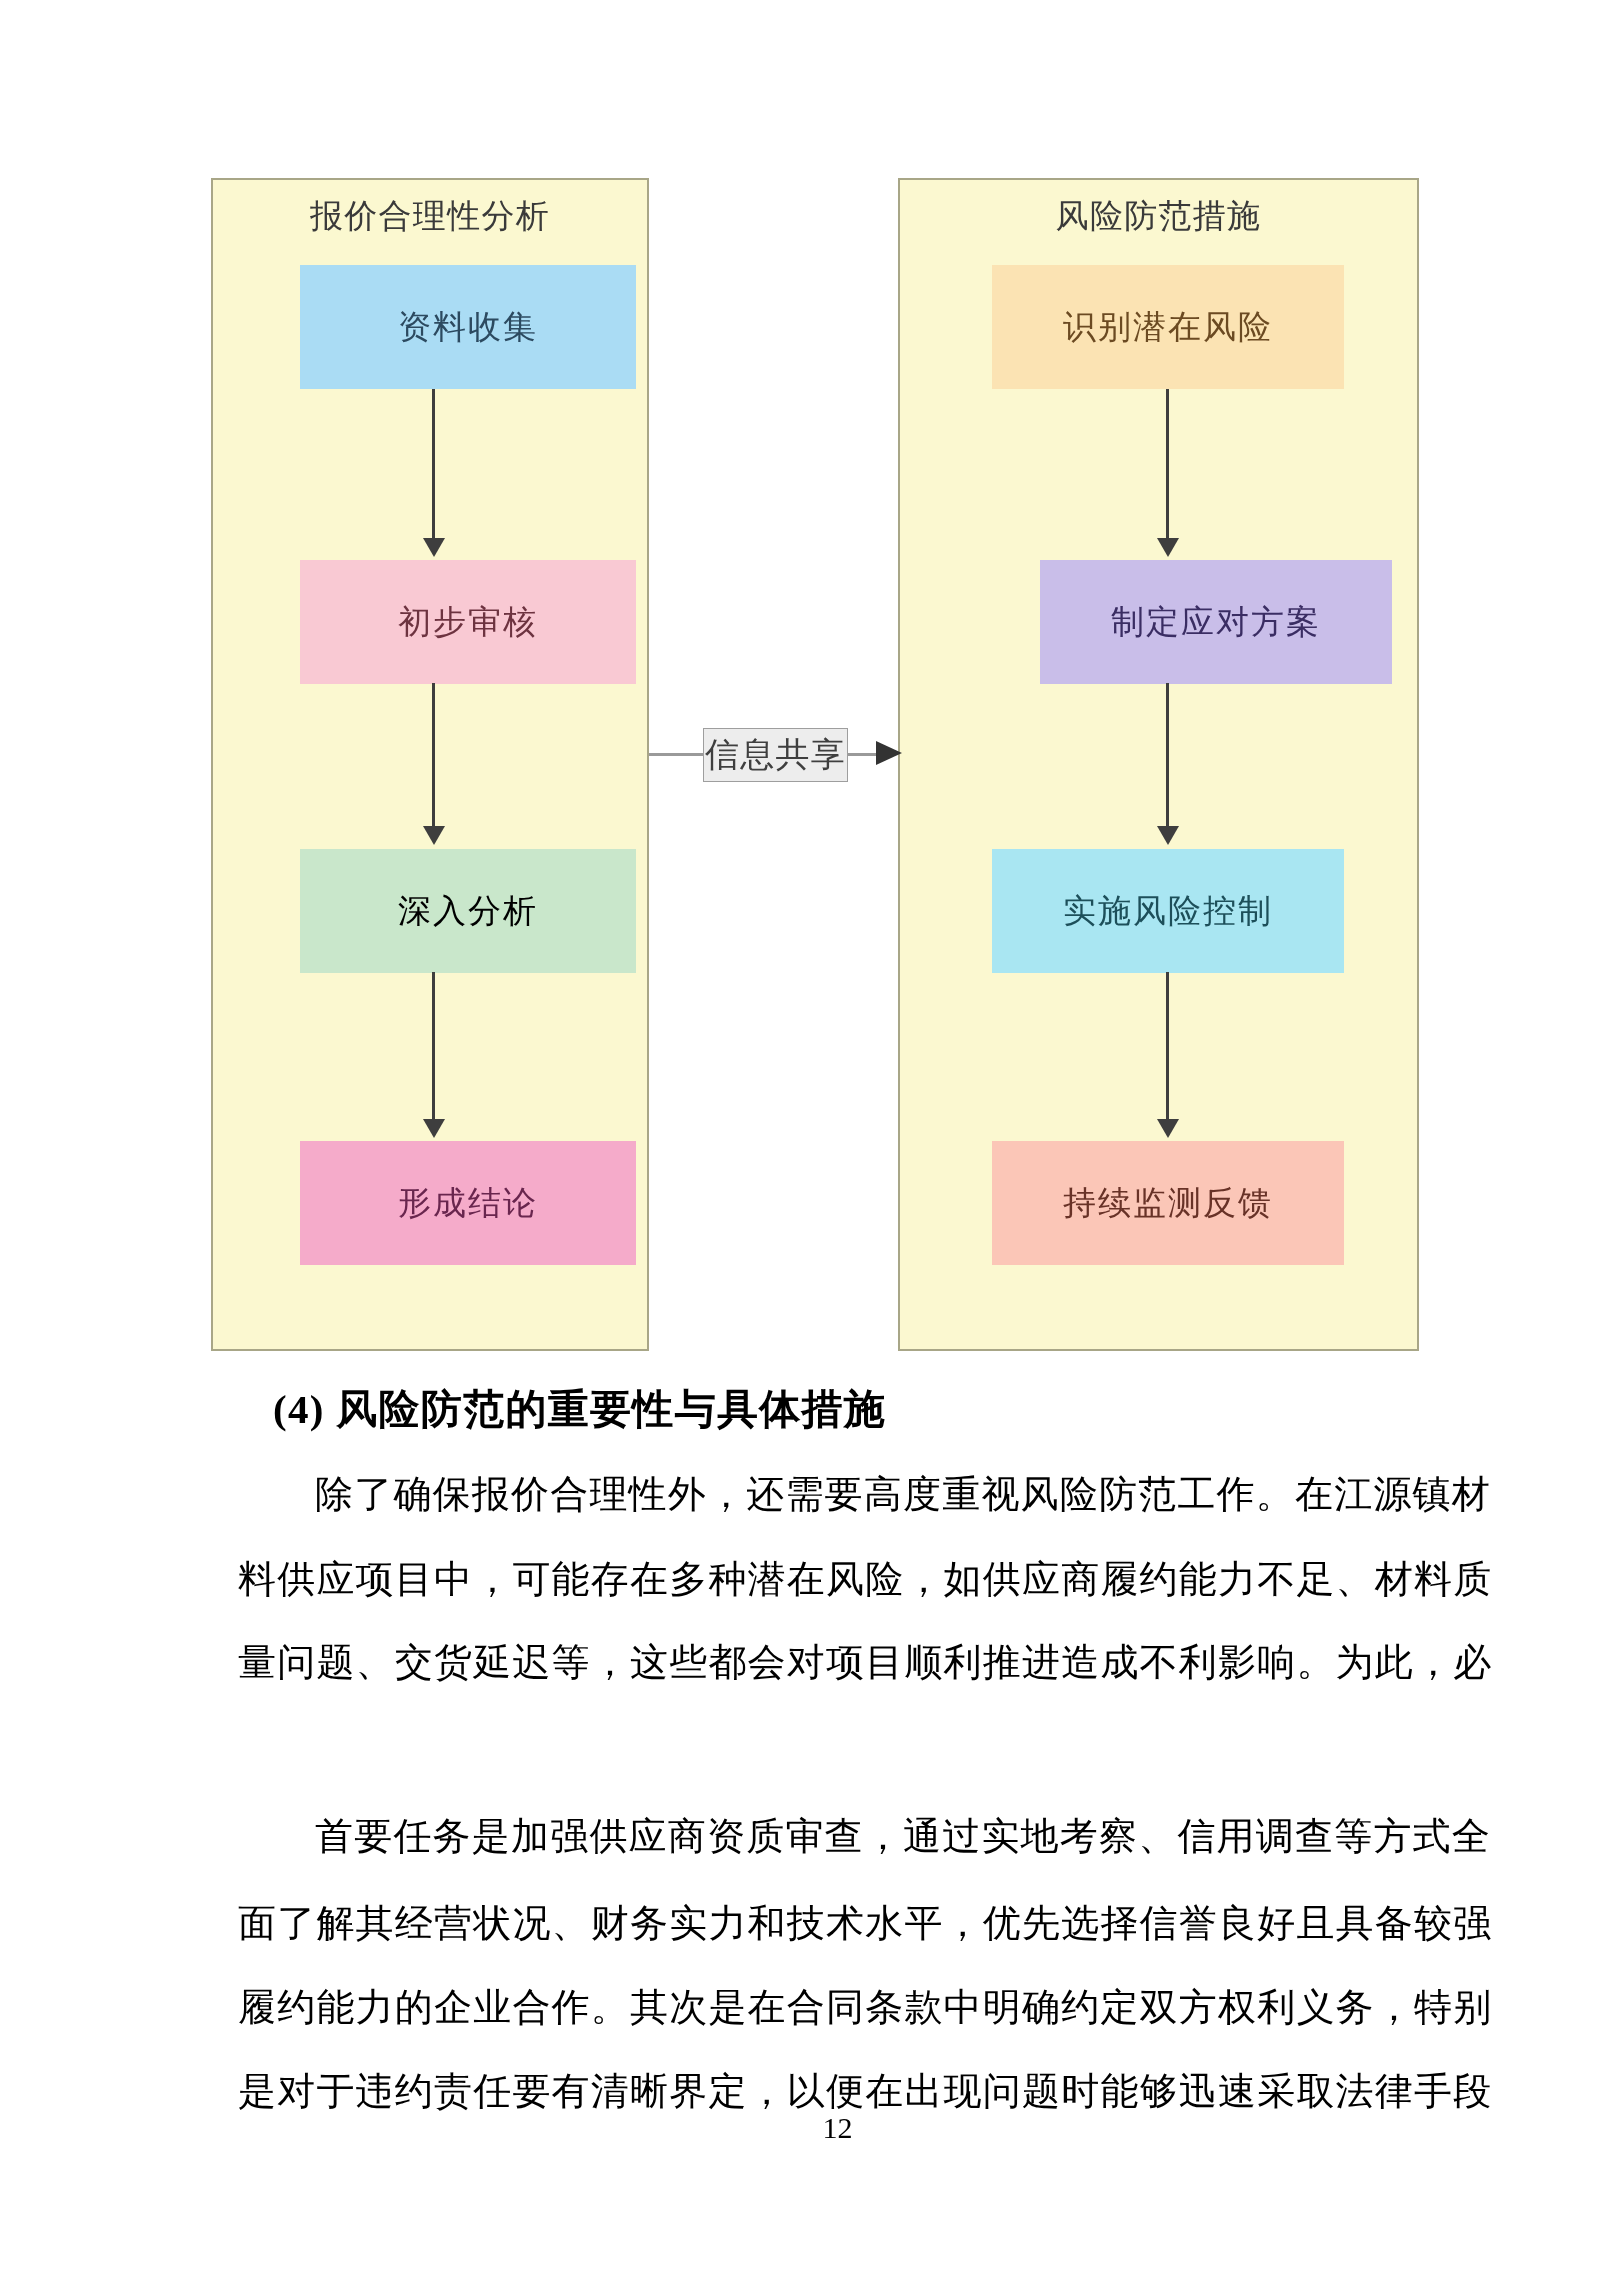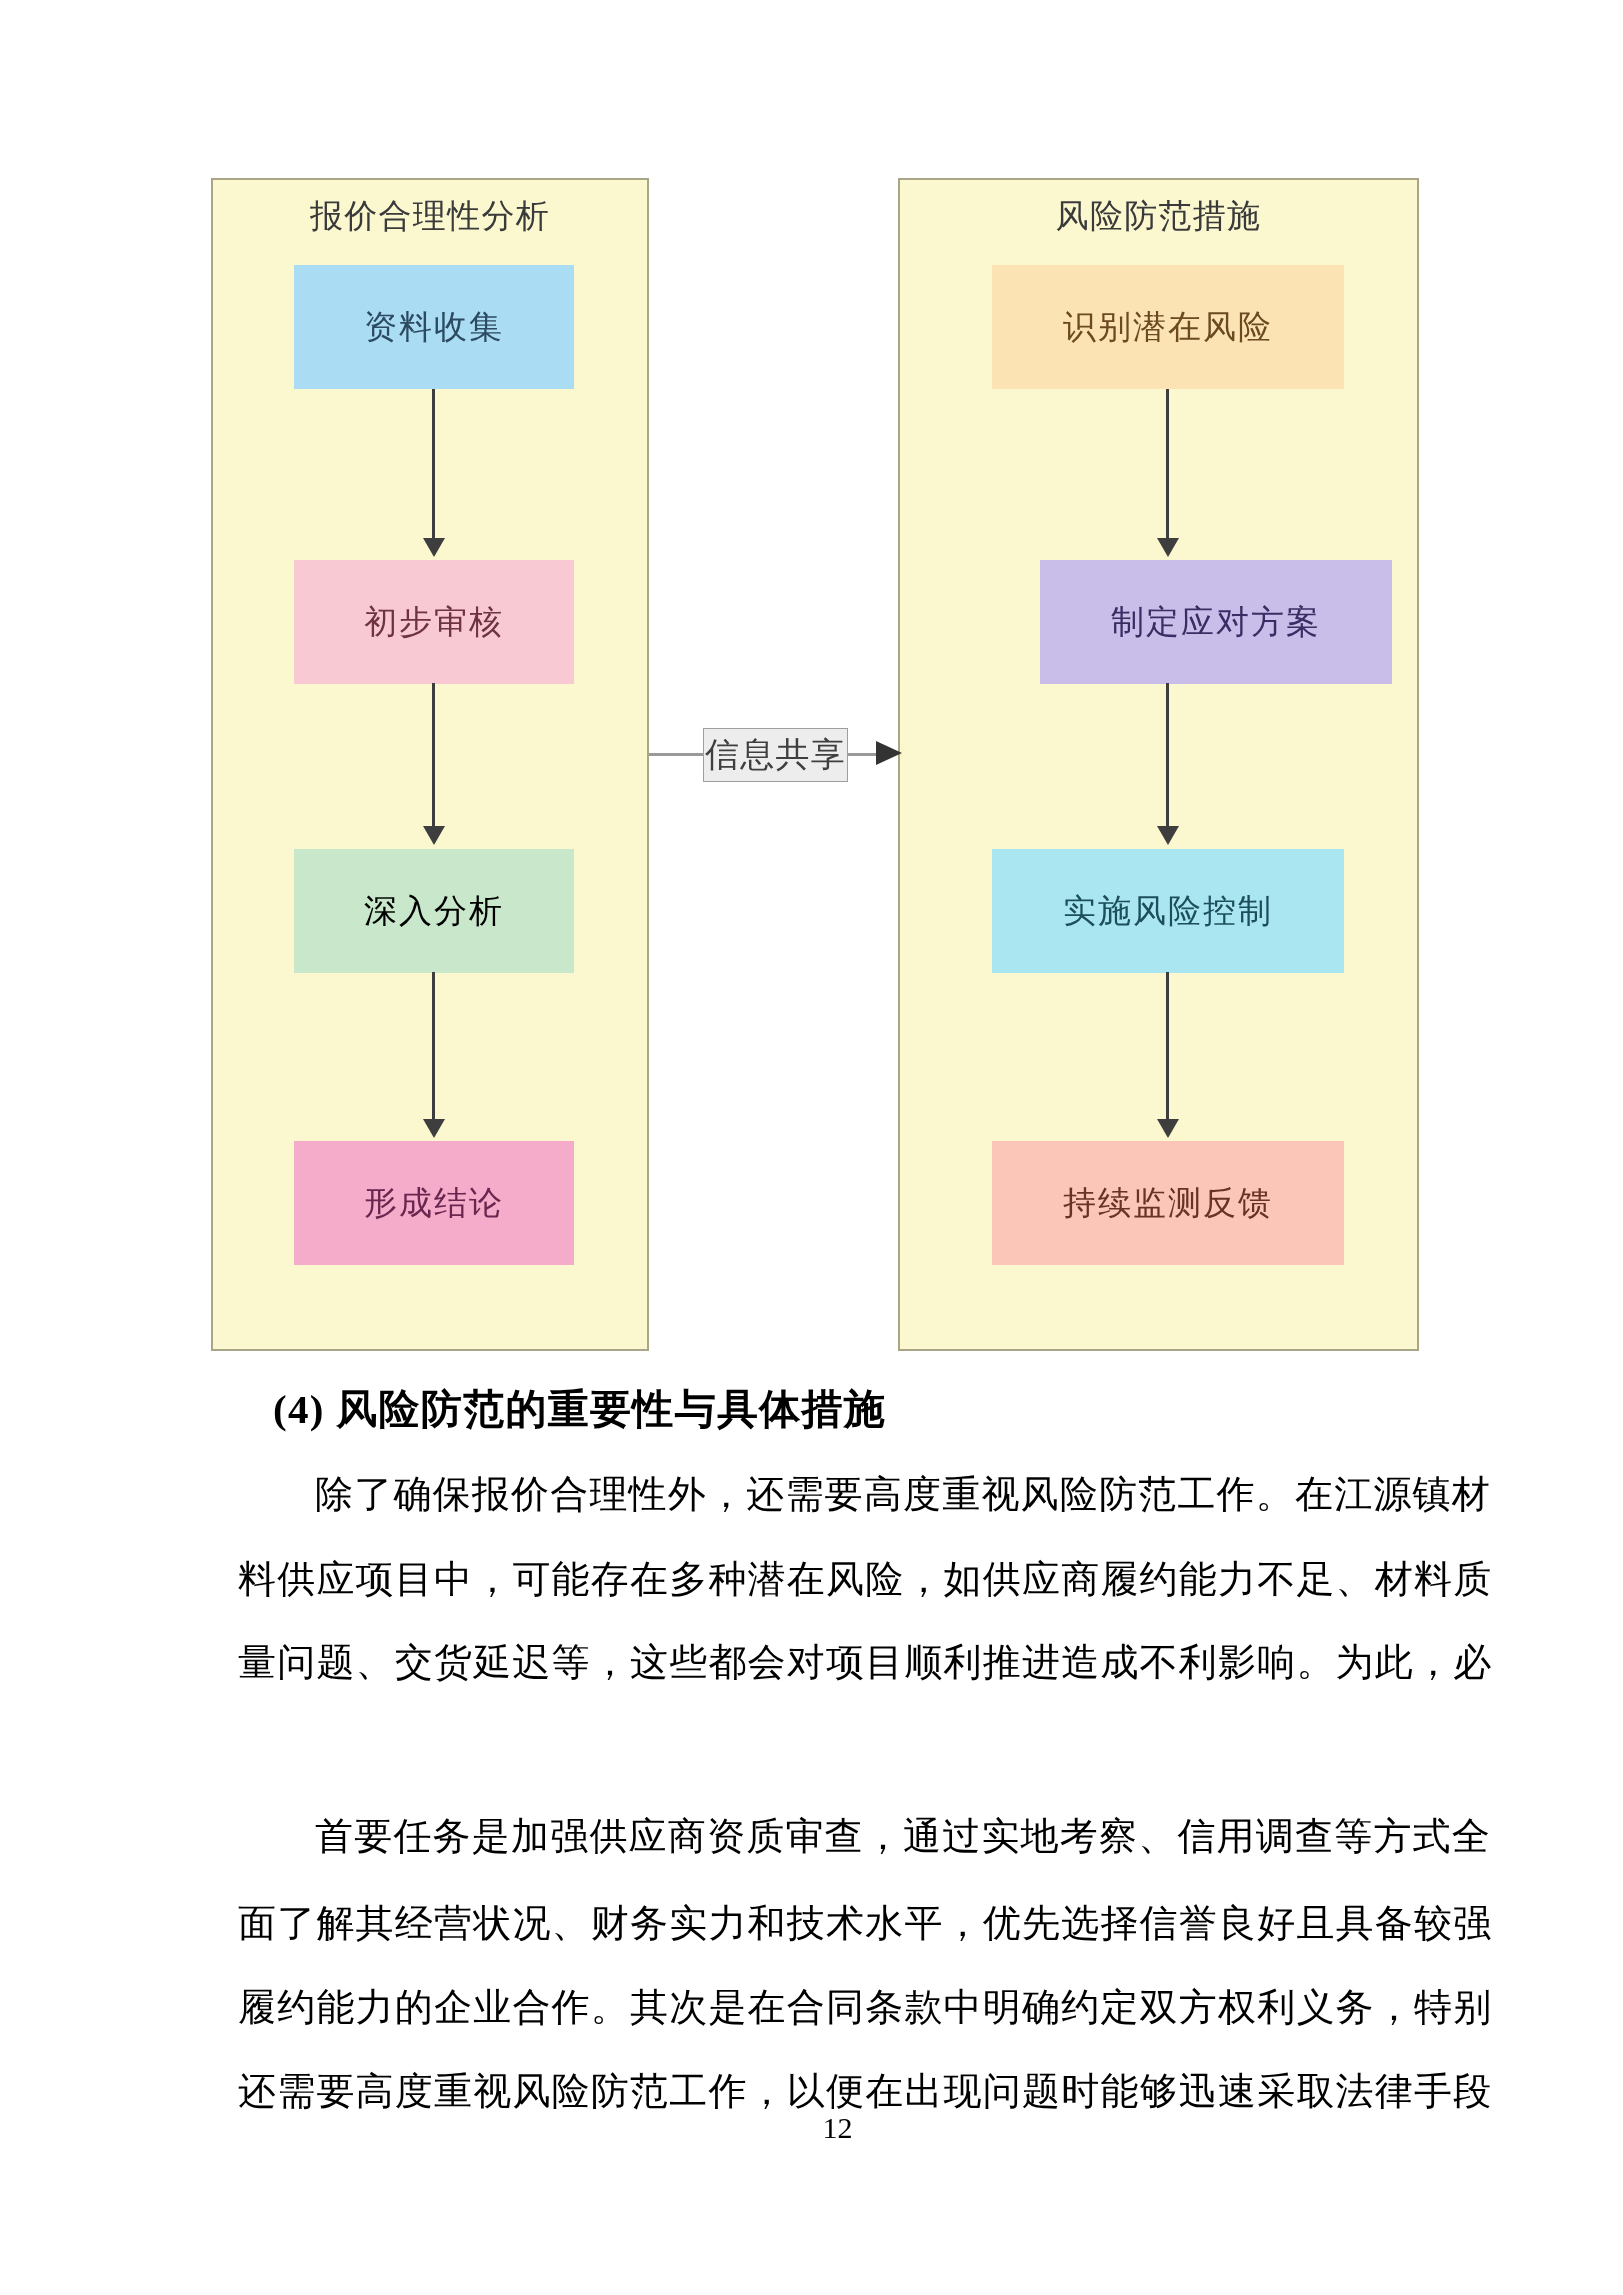--- a/index.html
+++ b/index.html
@@ -16,21 +16,21 @@
   .panel-left  { left:211px;  width:438px; }
   .panel-right { left:898px; width:521px; }
   .panel-title {
     position:absolute; top:14.4px; left:0; width:100%; text-align:center;
     font-size:33px; color:#3A3A3A; letter-spacing:1.3px;
   }
   .node {
     position:absolute; height:124px; text-align:center; line-height:124px;
     font-size:33px; letter-spacing:2px;
   }
-  .panel-left  .node { left:81px; width:280px; }
+  .panel-left  .node { left:87px; width:336px; }
   .panel-right .node { left:92px; width:352px; }
   .row1 { top:85px; } .row2 { top:380px; } .row3 { top:669px; } .row4 { top:961px; }
 
   .n-blue     { background:#AADCF4; color:#2C4A60; }
   .n-pink     { background:#F9C9D3; color:#6D3340; }
   .n-green    { background:#C9E7CB; color:#000000; }
   .n-magenta  { background:#F5ABCA; color:#69264E; }
   .n-peach    { background:#FBE3B3; color:#6B4A22; }
   .n-lavender { background:#C9BEE9; color:#3A2D63;margin-left:48px; }
   .n-cyan     { background:#A9E6F2; color:#1D4F5A; }
@@ -137,18 +137,18 @@
   <div class="connector-label">信息共享</div>
 
   <div class="doc-heading">(4) 风险防范的重要性与具体措施</div>
 
   <div class="doc-line indent l1">除了确保报价合理性外，还需要高度重视风险防范工作。在江源镇材</div>
   <div class="doc-line l2">料供应项目中，可能存在多种潜在风险，如供应商履约能力不足、材料质</div>
   <div class="doc-line l3">量问题、交货延迟等，这些都会对项目顺利推进造成不利影响。为此，必</div>
   <div class="doc-line indent l5">首要任务是加强供应商资质审查，通过实地考察、信用调查等方式全</div>
   <div class="doc-line l6">面了解其经营状况、财务实力和技术水平，优先选择信誉良好且具备较强</div>
   <div class="doc-line l7">履约能力的企业合作。其次是在合同条款中明确约定双方权利义务，特别</div>
-  <div class="doc-line l8">还需要高度重视风险防范工作，以便在出现问题时能够迅速采取法律手段</div>
+  <div class="doc-line l8">是对于违约责任要有清晰界定，以便在出现问题时能够迅速采取法律手段</div>
 
   <div class="page-number">12</div>
 
 </div>
 
 
 </body></html>

